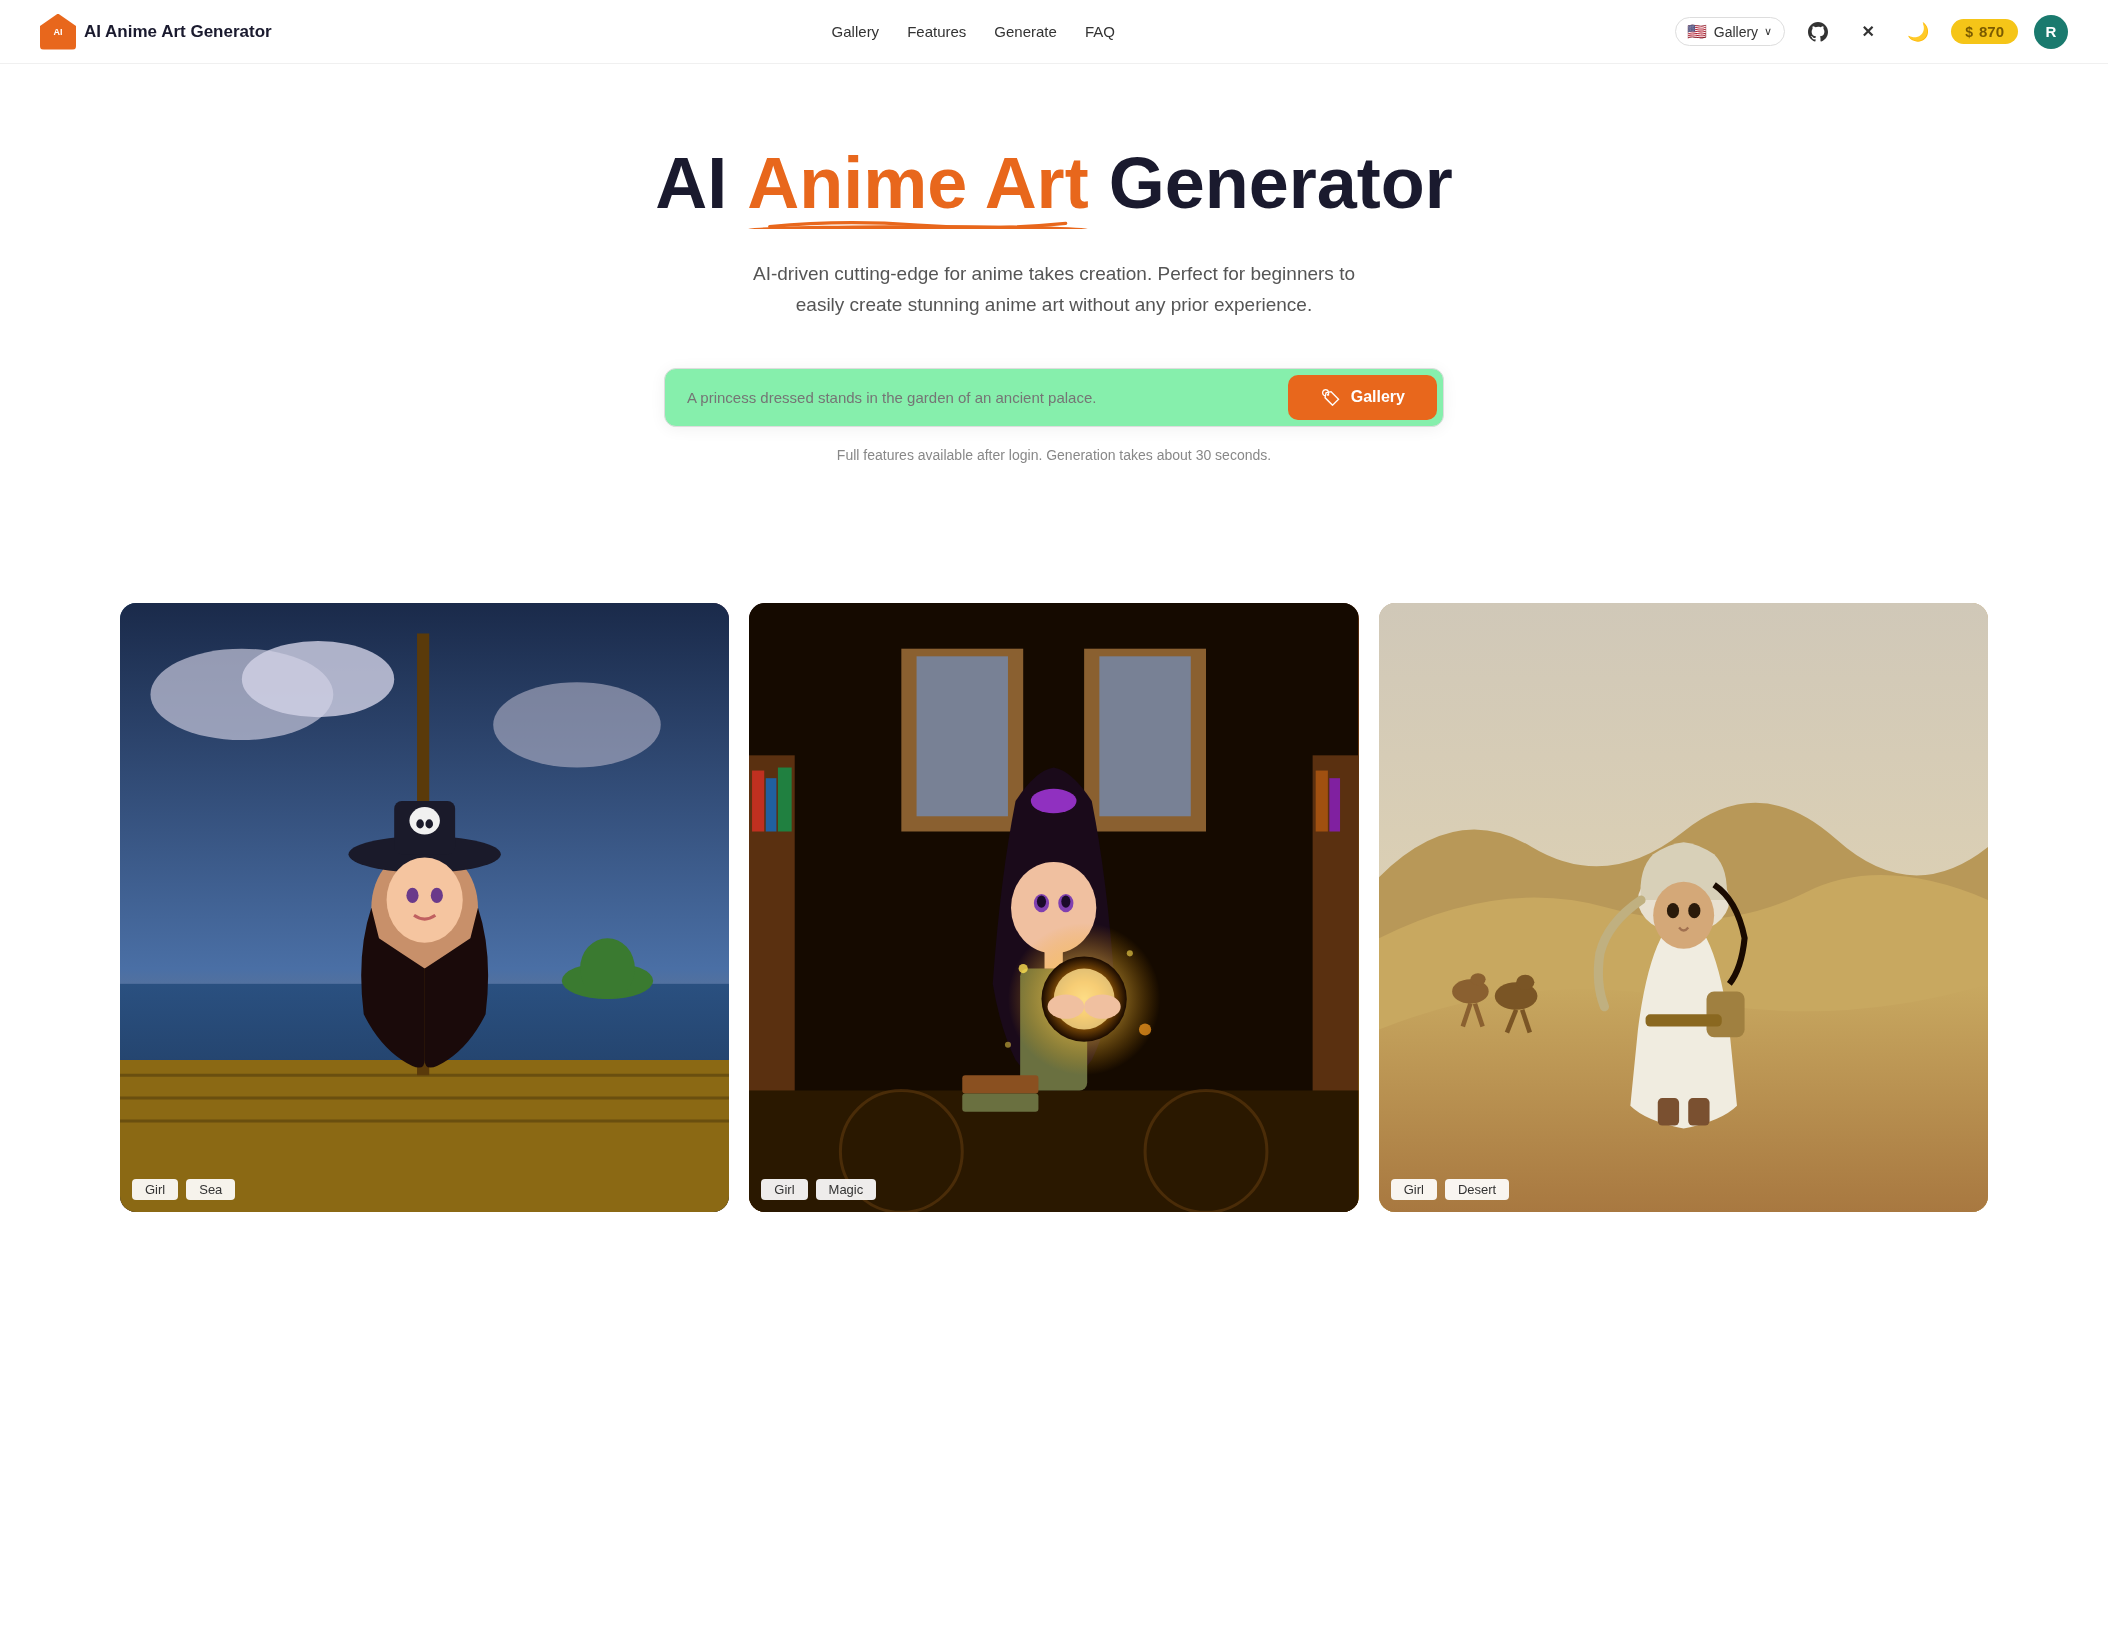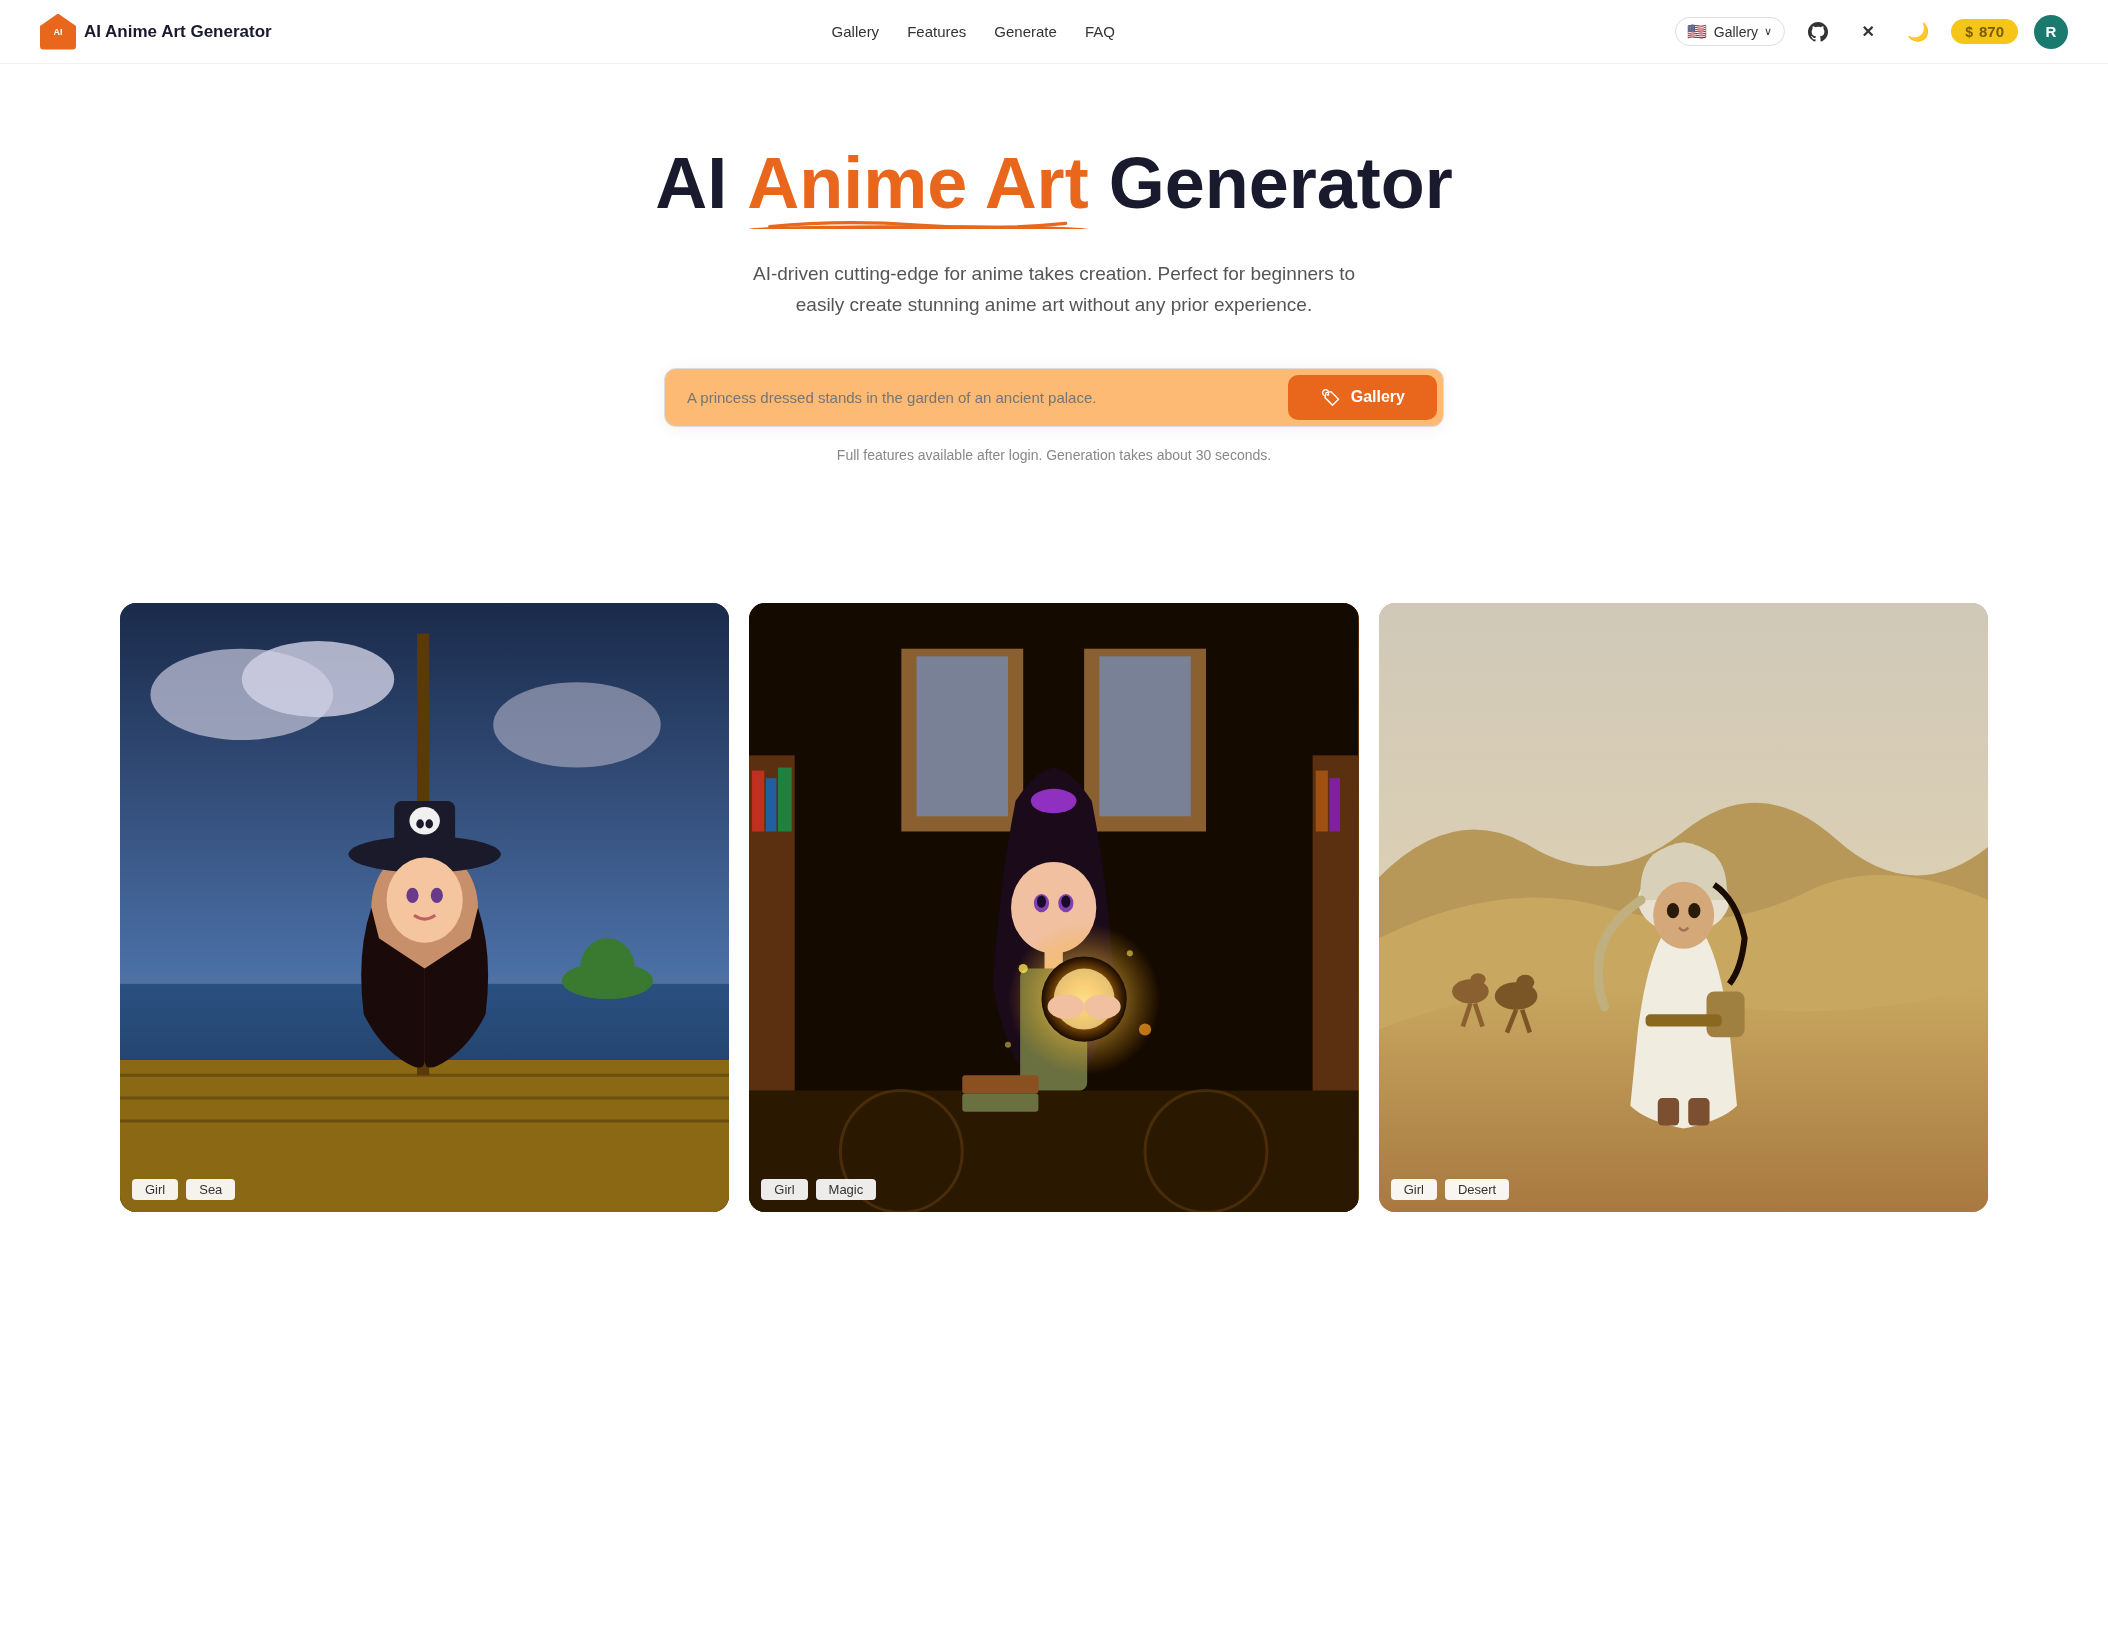--- a/index.html
+++ b/index.html
@@ -59,21 +59,21 @@
       clip-path: ellipse(50% 100% at 50% 100%);
     }
     .hero-subtitle {
       font-size: 19px; color: #555; max-width: 620px; margin: 0 auto 48px; line-height: 1.6;
     }
 
     
     .generate-bar {
       display: flex; align-items: stretch; gap: 0;
       max-width: 780px; margin: 0 auto 20px;
-      background: #fdba74; border: 1.5px solid #ddd; border-radius: 12px;
+      background: #86efac; border: 1.5px solid #ddd; border-radius: 12px;
       overflow: hidden;
       box-shadow: 0 2px 16px rgba(0,0,0,0.06);
     }
     .generate-input {
       flex: 1; border: none; outline: none; padding: 20px 22px;
       font-size: 15px; color: #555; background: transparent;
     }
     .generate-btn {
       background: #e8671c; color: #fff; border: none; cursor: pointer;
       padding: 0 32px; font-size: 16px; font-weight: 600;

